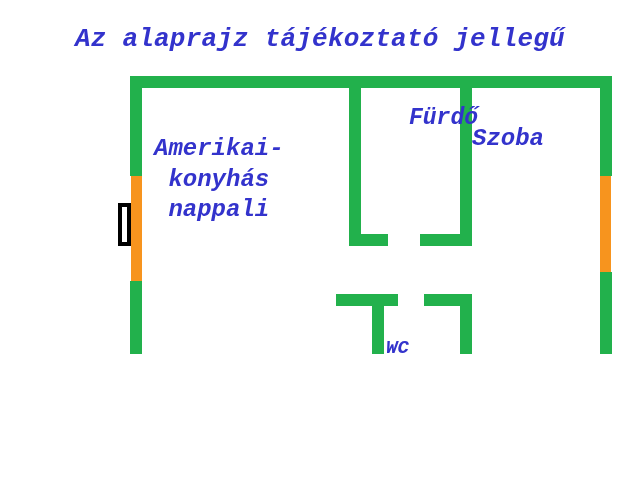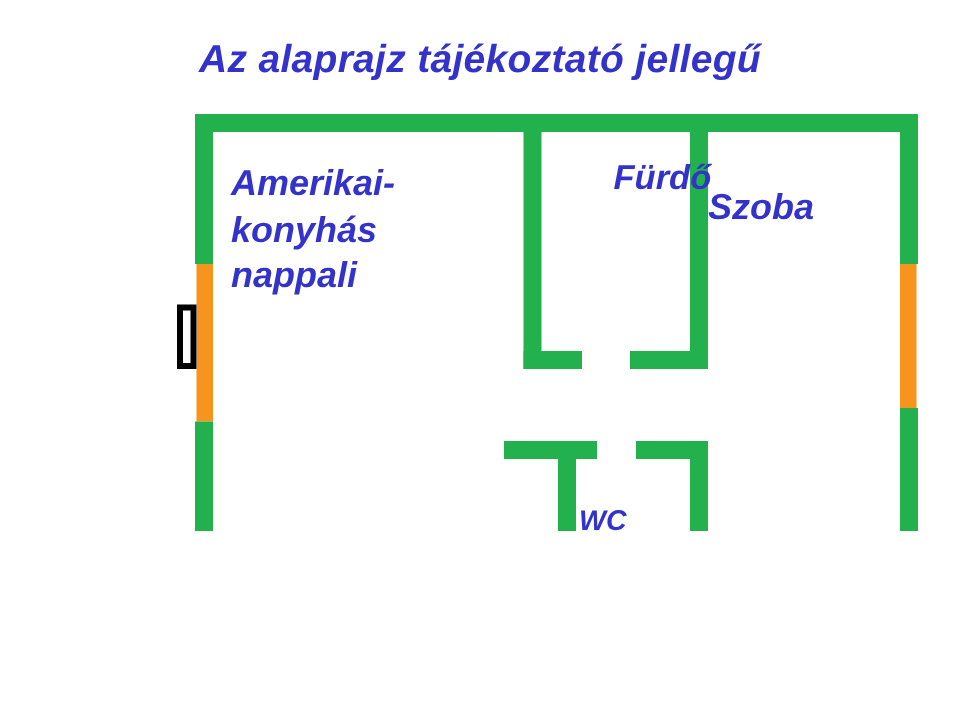--- a/index.html
+++ b/index.html
@@ -7,21 +7,21 @@
     margin: 0;
     padding: 0;
     background: #ffffff;
   }
   #stage {
     position: relative;
     width: 640px;
     height: 354px;
     background: #ffffff;
     overflow: hidden;
-    font-family: Liberation Sans, sans-serif;
+    font-family: Liberation Mono, monospace;
   }
 
   
   #plan-title {
     position: absolute;
     left: 0;
     top: 24px;
     width: 640px;
     text-align: center;
     font-size: 26px;
@@ -53,21 +53,21 @@
   
   .room-label {
     position: absolute;
     color: #3333cc;
     font-weight: bold;
     font-style: italic;
     line-height: 1.28;
     white-space: pre-line;
     pointer-events: none;
   }
-  #label-living   { left: 154px; top: 108px; font-size: 24px; }
+  #label-living   { left: 154px; top: 134px; font-size: 24px; text-align: center; }
   #label-bath     { left: 362px; top: 104px; font-size: 23px; padding-left: 47px; }
   #label-room     { left: 472px; top: 124px; font-size: 24px; }
   #label-wc       { left: 386px; top: 336px; font-size: 19px; }
 
   
   #entrance-arrow {
     position: absolute;
     left: 294px;
     top: 369px;
     width: 56px;

